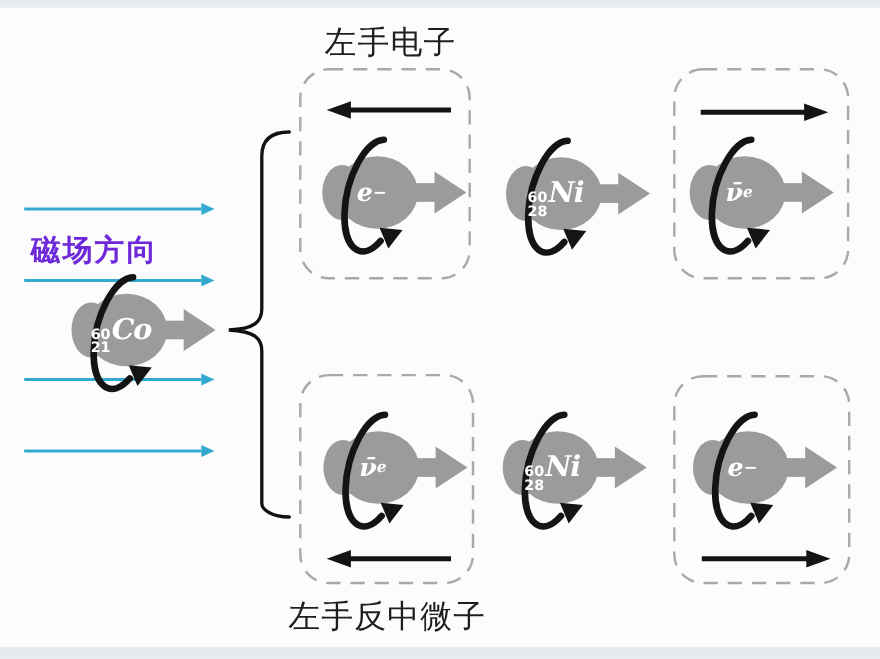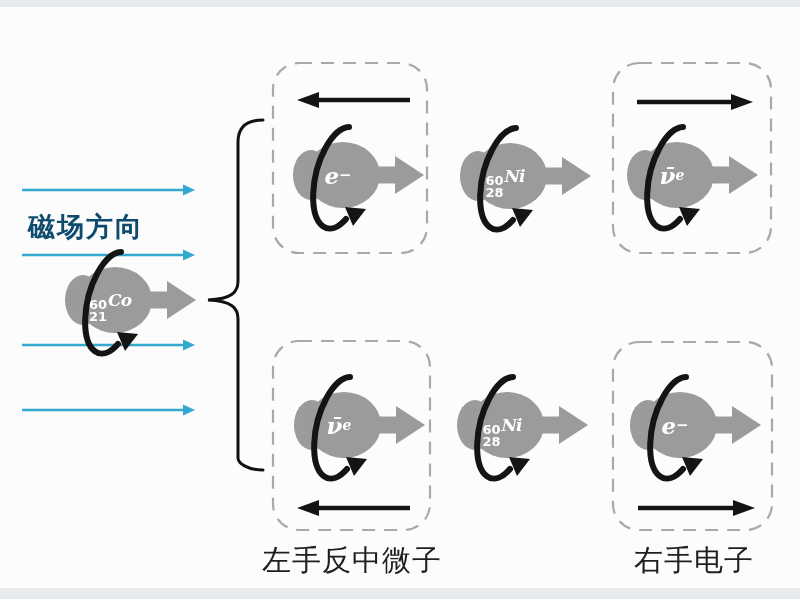--- a/index.html
+++ b/index.html
@@ -11,39 +11,39 @@
   .band.top{top:0;height:7px;}
   .band.bottom{bottom:0;height:11px;}
   .diagram-svg{position:absolute;left:0;top:0;}
 
   
   .cn{
     position:absolute;transform:translate(-50%,-50%);
     color:#1e1e1e;font-size:29px;letter-spacing:1px;white-space:nowrap;
     font-family:"Liberation Sans",sans-serif;
   }
-  .cn.cyan{color:#0c4a6e;font-weight:600;letter-spacing:2px;font-size:27px;}
+  .cn.cyan{color:#6d28d9;font-weight:600;letter-spacing:2px;font-size:27px;}
 
   
   .particle{position:absolute;width:140px;height:132px;}
   .particle svg{position:absolute;left:0;top:0;overflow:visible;}
   .plabel{
     position:absolute;left:0;top:0;width:104px;height:132px;
     display:flex;align-items:center;justify-content:center;
     color:#ffffff;font-family:"DejaVu Serif",serif;
     font-style:italic;font-weight:bold;line-height:1;
   }
   .stack{
     display:inline-flex;flex-direction:column;
     font-style:normal;font-family:"DejaVu Sans",sans-serif;
     font-size:13px;line-height:12px;font-weight:bold;margin-right:1px;
     transform:translateY(1px);
     margin-top:20px;
   }
-  .pbase{font-size:17px;letter-spacing:-1px;}
+  .pbase{font-size:26px;letter-spacing:-1px;}
   .pbase.small{font-size:23px;}
   .psup{font-size:15px;vertical-align:8px;margin-left:1px;}
   .psub{font-size:14px;vertical-align:-6px;margin-left:1px;font-style:italic;}
 
   
   .fieldline{stroke:#34a9cf;stroke-width:2.6;}
   .fieldhead{fill:#34a9cf;}
   .brace{fill:none;stroke:#111;stroke-width:3;stroke-linecap:round;}
   .dashbox{fill:none;stroke:#a9a9a9;stroke-width:2.2;stroke-dasharray:13 9;}
   .dirline{stroke:#141414;stroke-width:4.6;}
@@ -111,22 +111,22 @@
       <line class="dirline" x1="410" y1="508" x2="317" y2="508"></line>
       <polygon class="dirhead" points="319,500 297,508 319,516"></polygon>
     </g>
     <g>
       <line class="dirline" x1="638" y1="508" x2="735" y2="508"></line>
       <polygon class="dirhead" points="733,500 755,508 733,516"></polygon>
     </g>
   </svg>
 
   <div class="cn cyan" style="left:86px;top:227px">磁场方向</div>
+  <div class="cn" style="left:355px;top:39px">左手电子</div>
   <div class="cn" style="left:352px;top:561px">左手反中微子</div>
-  <div class="cn" style="left:694px;top:561px">右手电子</div>
 
   <div class="particle" style="left:58px;top:234px">
     <svg width="140" height="132" viewBox="-52 -66 140 132">
       <use href="#pshape"></use>
     </svg>
     <div class="plabel">
       <span class="stack">
         <span>60</span>
         <span>21</span>
       </span>

